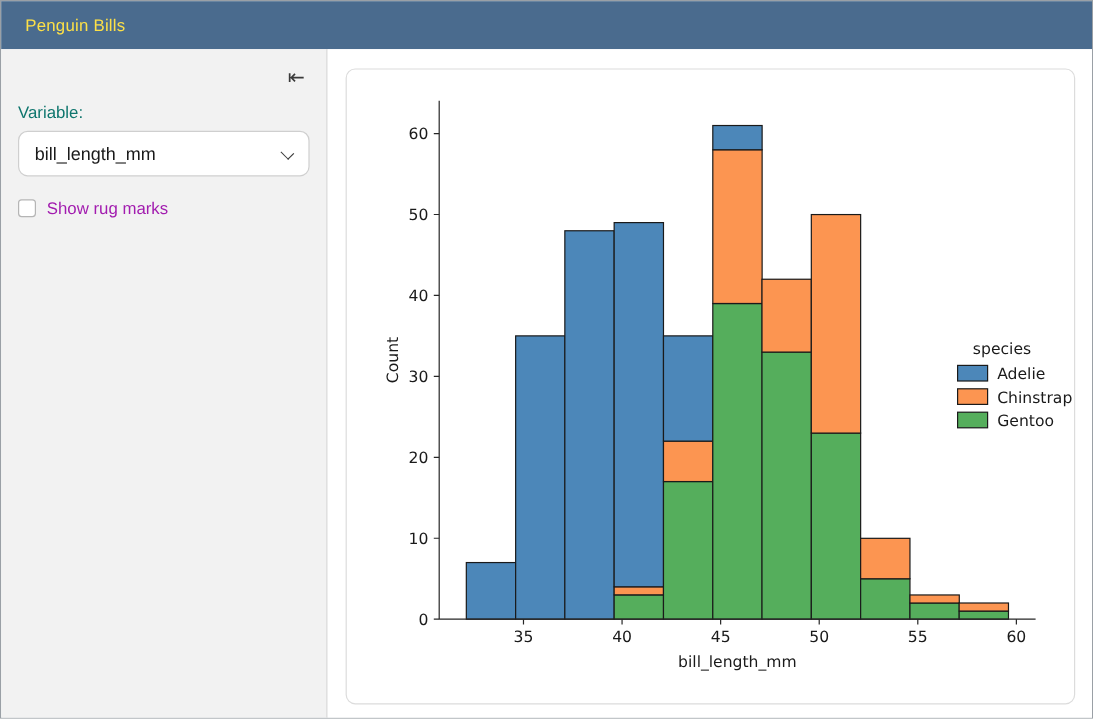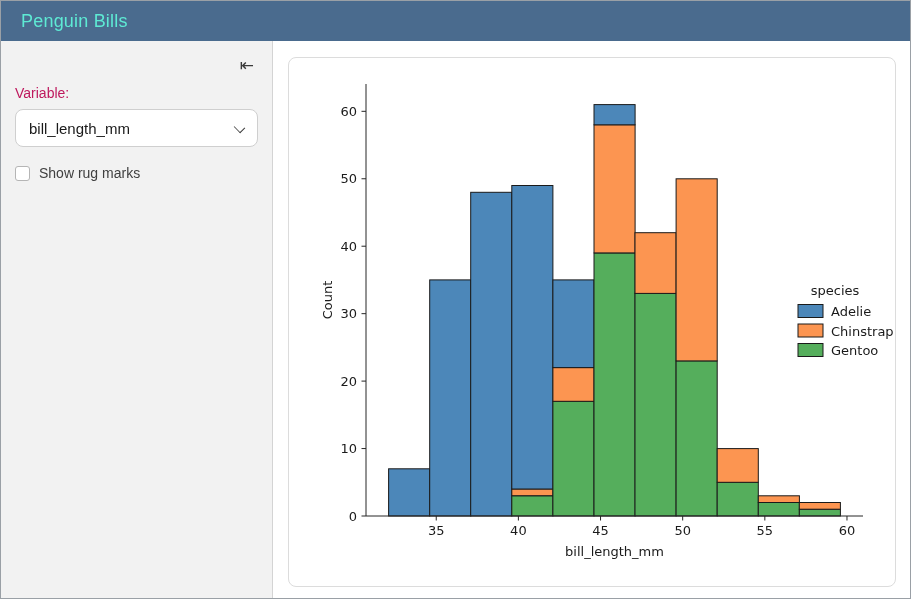--- a/index.html
+++ b/index.html
@@ -2,44 +2,44 @@
 <html><head>
 <meta charset="utf-8">
 <style>
   * { margin:0; padding:0; box-sizing:border-box; }
   html,body { width:911px; height:599px; overflow:hidden;
               font-family:"Liberation Sans", sans-serif; background:#fff; }
   .app { width:911px; height:599px; border:1px solid #9aa0a6; display:flex; flex-direction:column; }
 
   
   .header { height:40px; background:#4a6b8e; display:flex; align-items:center; padding:0 20px; flex:0 0 auto; }
-  .header .title { color:#5eead4; font-size:18px; font-weight:500; letter-spacing:.2px; }
+  .header .title { color:#fde047; font-size:14px; font-weight:500; letter-spacing:.2px; }
 
   
   .content { flex:1; display:flex; min-height:0; }
 
   
   .sidebar { width:272px; background:#f2f2f2; border-right:1px solid #d4d4d4; padding:12px 14px; position:relative; }
   .collapse-row { display:flex; justify-content:flex-end; height:24px; }
   .collapse-btn { border:none; background:transparent; color:#3a3a3a; font-size:17px; cursor:pointer;
                   line-height:22px; padding:0 4px; font-family:"DejaVu Sans", sans-serif; }
-  .field-label { font-size:14px; color:#be185d; margin-top:8px; margin-bottom:8px; }
+  .field-label { font-size:14px; color:#0f766e; margin-top:8px; margin-bottom:8px; }
   .select-wrap { position:relative; margin-bottom:18px; }
   select.ctl { width:100%; height:38px; appearance:none; -webkit-appearance:none;
                background:#ffffff; border:1px solid #cfcfcf; border-radius:8px;
                padding:0 34px 0 13px; font-size:15px; color:#1a1a1a;
                font-family:"Liberation Sans", sans-serif; }
   .chev { position:absolute; right:14px; top:14px; width:9px; height:9px; pointer-events:none; }
   .chev::before { content:""; position:absolute; left:0; top:0; width:8px; height:8px;
                   border-right:1.8px solid #3a3a3a; border-bottom:1.8px solid #3a3a3a;
                   transform:rotate(45deg) scale(1,.8); }
   .check-row { display:flex; align-items:center; margin-top:4px; }
   input.cb { appearance:none; -webkit-appearance:none; width:15px; height:15px;
              border:1px solid #b5b5b5; border-radius:3px; background:#fff; cursor:pointer; }
-  .cb-label { font-size:14px; color:#404040; margin-left:9px; }
+  .cb-label { font-size:14px; color:#a21caf; margin-left:9px; }
 
   
   .main { flex:1; position:relative; background:#ffffff; }
   .card { position:absolute; left:15px; top:16px; width:608px; height:530px;
           background:#fff; border:1px solid #dcdcdc; border-radius:8px; }
   svg.plot { display:block; }
   svg.plot text { font-family:"DejaVu Sans", sans-serif; font-size:13px; fill:#1a1a1a; }
 </style>
 </head>
 <body>

